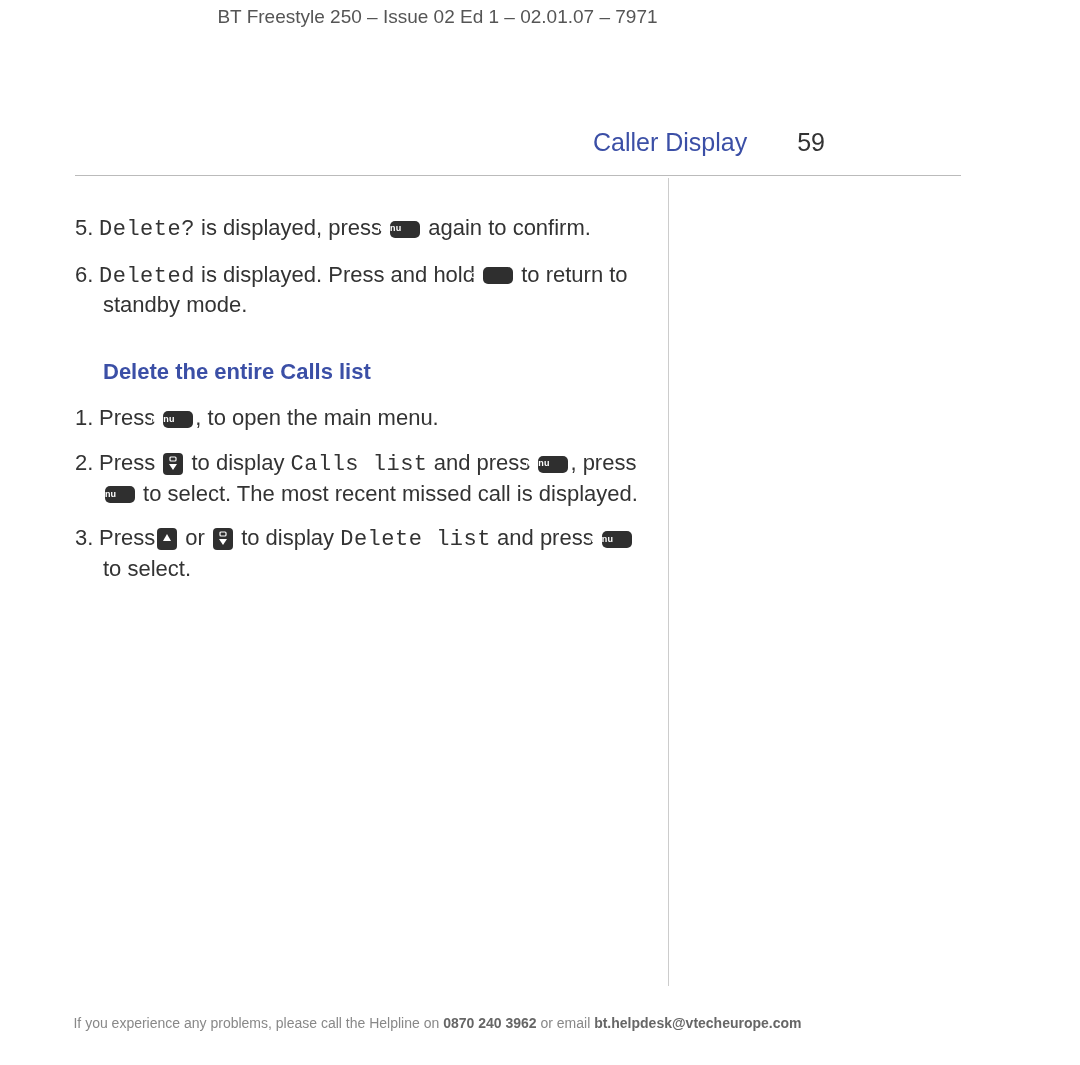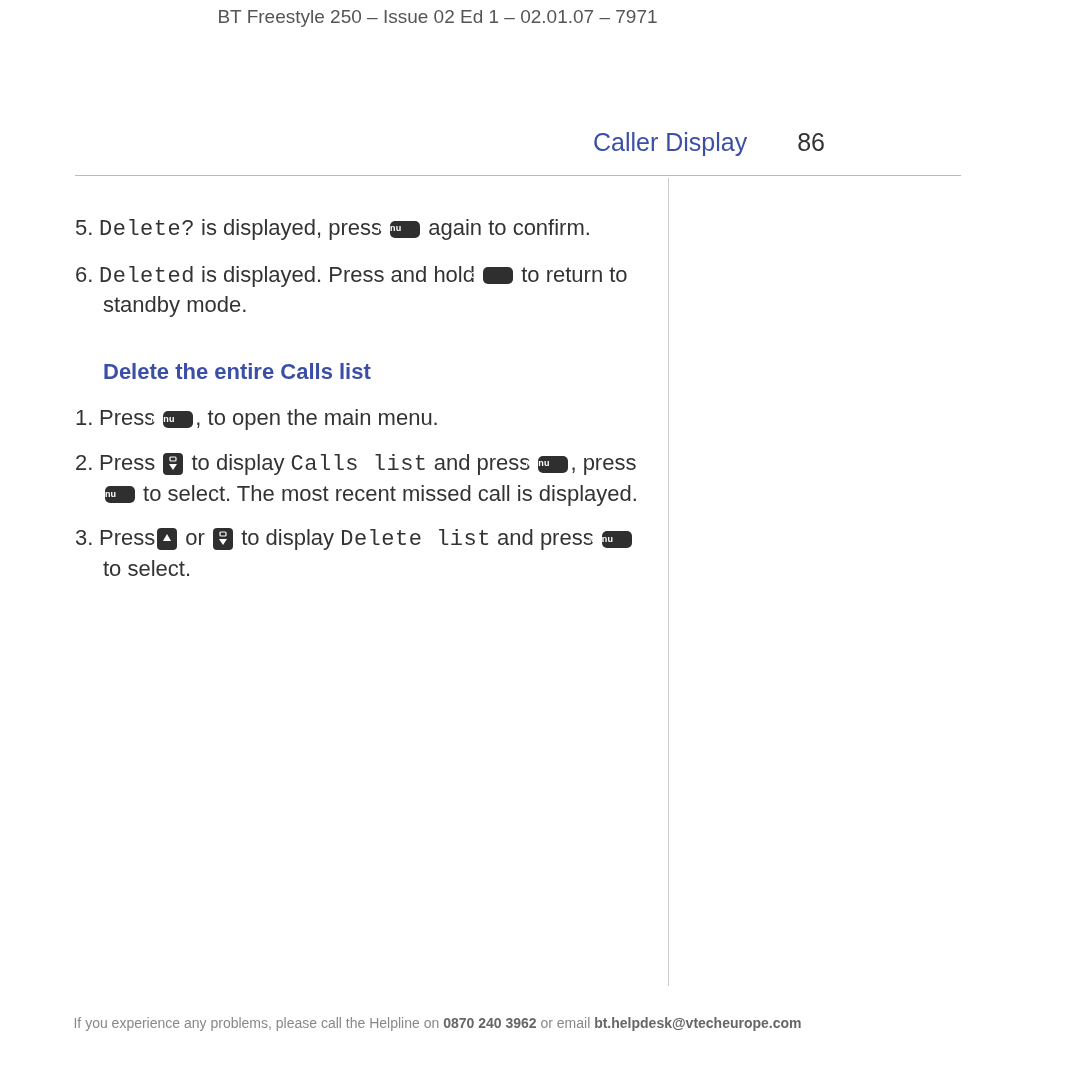--- a/index.html
+++ b/index.html
@@ -22,21 +22,21 @@
     .footer { position: absolute; bottom: 34px; left: 0; width: 100%; text-align: center; font-size: 14px; color: #888; }
     .footer .phone, .footer .email { font-weight: 700; color: #666; }
   </style>
 </head>
 <body>
 
 <div class="page">
   <div class="top-header">BT Freestyle 250 – Issue 02 Ed 1 – 02.01.07 – 7971</div>
 
   <div class="section-header">
-    <span class="page-num">86</span>
+    <span class="page-num">59</span>
     <span class="section-title">Caller Display</span>
   </div>
 
   <div class="rule"></div>
   <div class="vline"></div>
 
   <div class="content">
 
     <div class="step">
       <span class="num">5.</span><span class="display-term">Delete?</span><span> is displayed, press </span><span class="key">Menu</span><span> again to confirm.</span>

